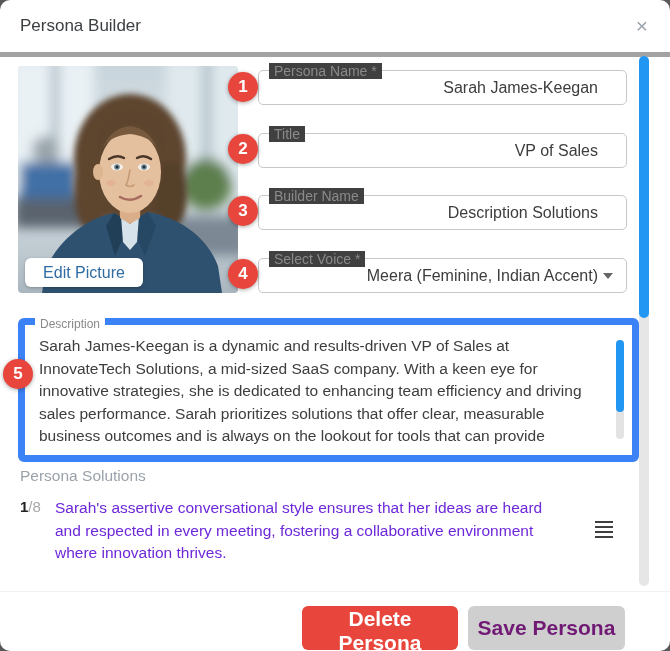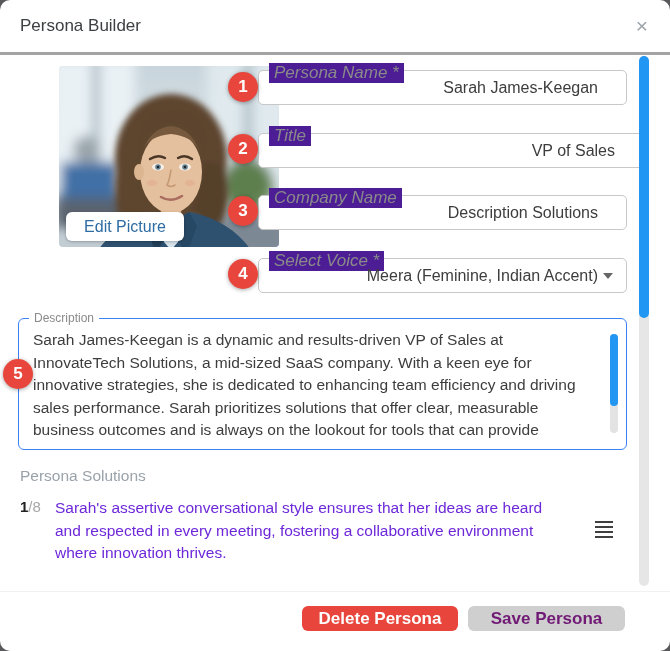--- a/index.html
+++ b/index.html
@@ -1,55 +1,55 @@
 <!DOCTYPE html>
 <html><head>
 <meta charset="utf-8">
 <style>
   html,body{margin:0;padding:0;width:670px;height:651px;overflow:hidden;
     font-family:"Liberation Sans","DejaVu Sans",sans-serif;background:#58585a;}
   .dialog{position:absolute;inset:0;background:#ffffff;border-radius:10px;overflow:hidden;}
 
   
-  .hdr{position:absolute;left:0;top:0;right:0;height:52px;border-bottom:3px solid #a3a3a3;}
+  .hdr{position:absolute;left:0;top:0;right:0;height:52px;border-bottom:5px solid #a3a3a3;}
   .hdr-title{position:absolute;left:20px;top:0;height:52px;line-height:52px;
     font-size:17px;color:#3c4043;font-weight:500;}
   .close-btn{position:absolute;right:14px;top:13px;width:28px;height:28px;line-height:26px;
     text-align:center;font-size:21px;color:#9aa2aa;cursor:pointer;}
 
   
-  .photo{position:absolute;left:18px;top:66px;width:220px;height:181px;border-radius:4px;overflow:hidden;margin-left:41px;}
+  .photo{position:absolute;left:18px;top:66px;width:220px;height:227px;border-radius:4px;overflow:hidden;}
   .edit-pic-btn{position:absolute;left:7px;bottom:6px;width:118px;height:29px;background:#ffffff;
     border:none;border-radius:6px;color:#2e6ca3;font-size:16px;font-family:inherit;
     box-shadow:0 1px 3px rgba(0,0,0,.25);cursor:pointer;}
 
   
   .badge{position:absolute;width:30px;height:30px;border-radius:50%;background:#e8463c;
     color:#fff;font-size:17px;font-weight:700;text-align:center;line-height:30px;
     box-shadow:0 1px 4px rgba(0,0,0,.35);z-index:5;}
   .badge.b1{left:228px;top:72px;}
   .badge.b2{left:228px;top:134px;}
   .badge.b3{left:228px;top:196px;}
   .badge.b4{left:228px;top:259px;}
   .badge.b5{left:3px;top:359px;}
 
   
   .field{position:absolute;left:258px;width:367px;height:33px;border:1px solid #c8c8c8;
     border-radius:5px;background:#fff;}
-  .field .flabel{position:absolute;left:10px;top:-8px;padding:0 5px;background:#4c1d95;
-    font-size:17px;color:#8a8a8a;white-space:nowrap;font-style:italic;}
+  .field .flabel{position:absolute;left:10px;top:-8px;padding:0 5px;background:#404040;
+    font-size:14px;color:#8a8a8a;white-space:nowrap;}
   .field .fvalue{position:absolute;left:14px;right:28px;top:0;height:33px;line-height:33px;
     font-size:16px;color:#3d3d3d;white-space:nowrap;overflow:hidden;text-align:right;}
-  .f1{top:70px;} .f2{top:133px;padding-left:17px;} .f3{top:195px;} .f4{top:258px;}
+  .f1{top:70px;} .f2{top:133px;} .f3{top:195px;} .f4{top:258px;}
   .caret{position:absolute;right:13px;top:14px;width:0;height:0;
     border-left:5px solid transparent;border-right:5px solid transparent;border-top:6px solid #666;}
 
   
   .desc-box{position:absolute;left:18px;top:318px;width:607px;height:130px;
-    border:1px solid #3b82f6;border-radius:6px;background:#fff;}
+    border:7px solid #3b82f6;border-radius:6px;background:#fff;}
   .desc-box .flabel{position:absolute;left:10px;top:-8px;padding:0 5px;background:#fff;
     font-size:12px;color:#8a8a8a;}
   .desc-text{position:absolute;left:14px;top:10px;right:34px;bottom:6px;overflow:hidden;
     font-size:15.5px;line-height:22.6px;color:#3d3d3d;}
   .desc-sb-track{position:absolute;right:8px;top:15px;width:8px;height:99px;
     background:#e3e3e3;border-radius:4px;}
   .desc-sb-thumb{position:absolute;right:8px;top:15px;width:8px;height:72px;
     background:#2196f3;border-radius:4px;}
 
   
@@ -63,22 +63,22 @@
     background:repeating-linear-gradient(to bottom,#3f3f3f 0 2px,transparent 2px 5px);}
 
   
   .main-sb-track{position:absolute;left:639px;top:56px;width:10px;height:530px;
     background:#e6e6e6;border-radius:5px;}
   .main-sb-thumb{position:absolute;left:639px;top:56px;width:10px;height:262px;
     background:#2196f3;border-radius:5px;}
 
   
   .footer-divider{position:absolute;left:0;right:0;top:591px;height:1px;background:#f1f1f1;}
-  .btn{position:absolute;top:606px;height:25px;border:none;border-radius:6px;
-    font-family:inherit;font-size:17px;font-weight:700;cursor:pointer;}
+  .btn{position:absolute;top:606px;height:44px;border:none;border-radius:6px;
+    font-family:inherit;font-size:21px;font-weight:700;cursor:pointer;}
   .btn-delete{left:302px;width:156px;background:#e8463c;color:#ffffff;}
   .btn-save{left:468px;width:157px;background:#cfcfcf;color:#701a75;cursor:default;}
 </style>
 </head>
 <body>
 
 <div class="dialog">
 
   <div class="hdr">
     <div class="hdr-title">Persona Builder</div>
@@ -160,21 +160,21 @@
 
   <div class="field f1">
     <span class="flabel">Persona Name *</span>
     <span class="fvalue">Sarah James-Keegan</span>
   </div>
   <div class="field f2">
     <span class="flabel">Title</span>
     <span class="fvalue">VP of Sales</span>
   </div>
   <div class="field f3">
-    <span class="flabel">Company Name</span>
+    <span class="flabel">Builder Name</span>
     <span class="fvalue">Description Solutions</span>
   </div>
   <div class="field f4">
     <span class="flabel">Select Voice *</span>
     <span class="fvalue">Meera (Feminine, Indian Accent)</span>
     <span class="caret"></span>
   </div>
 
   <div class="desc-box">
     <span class="flabel">Description</span>

